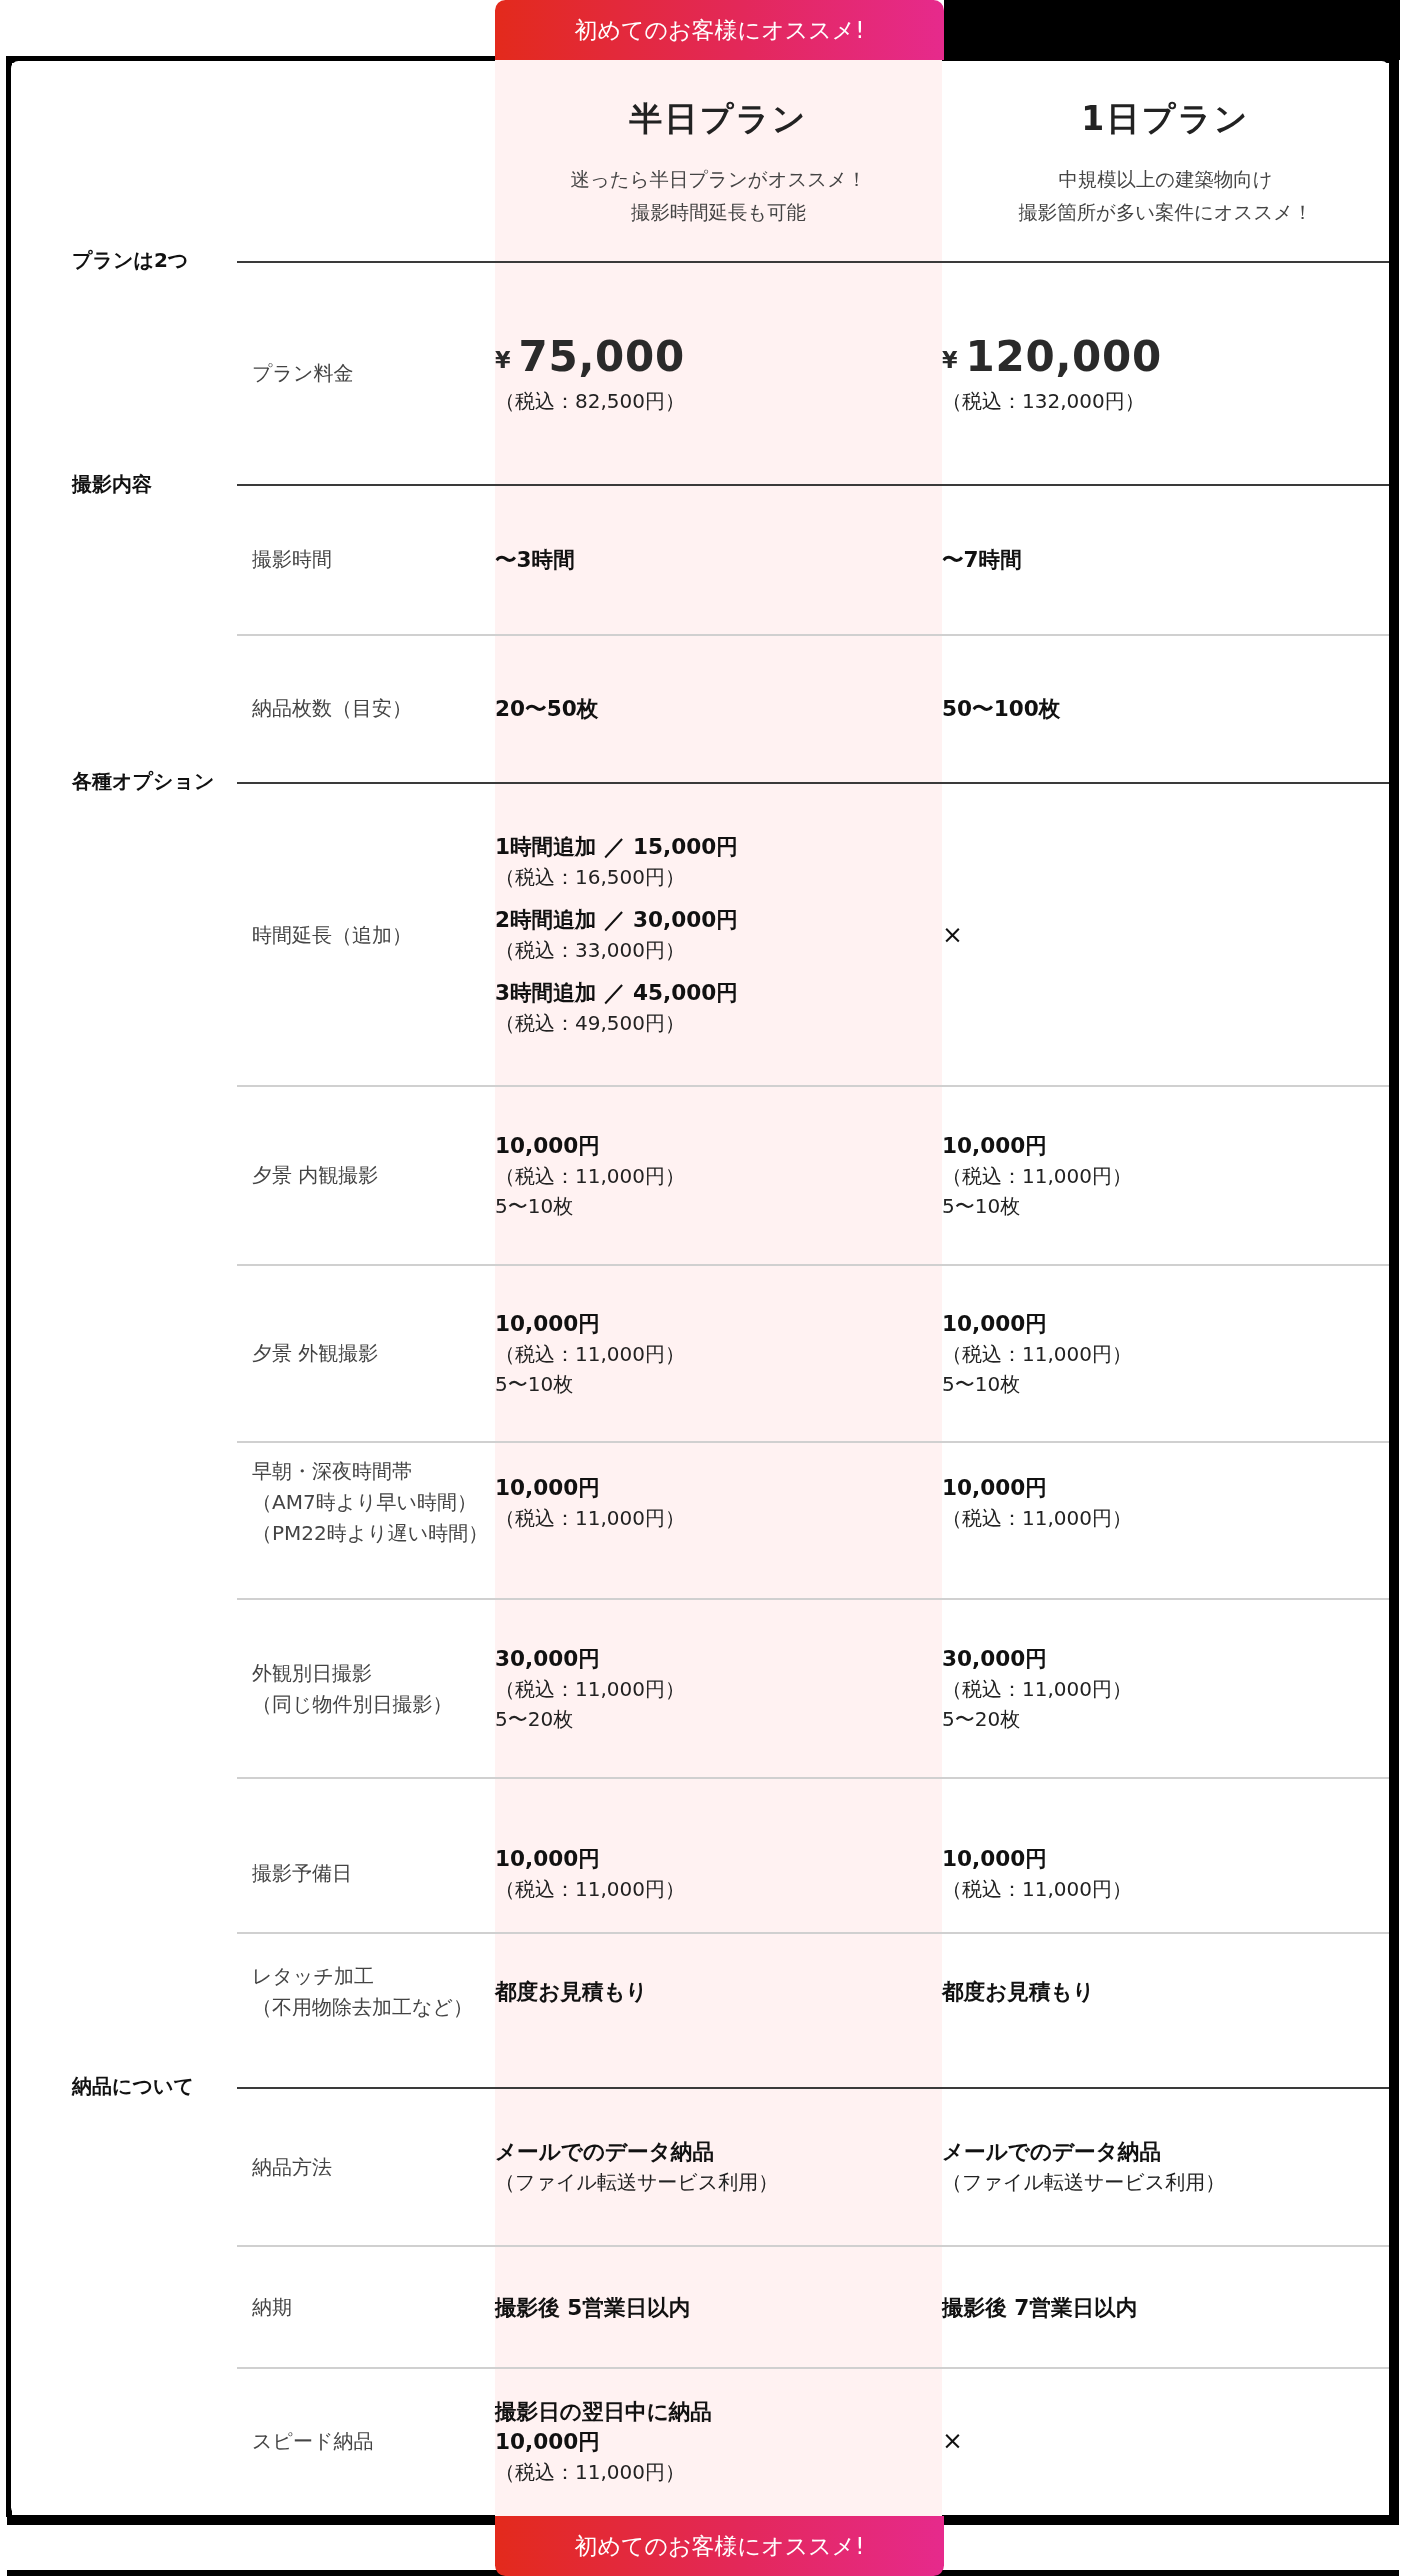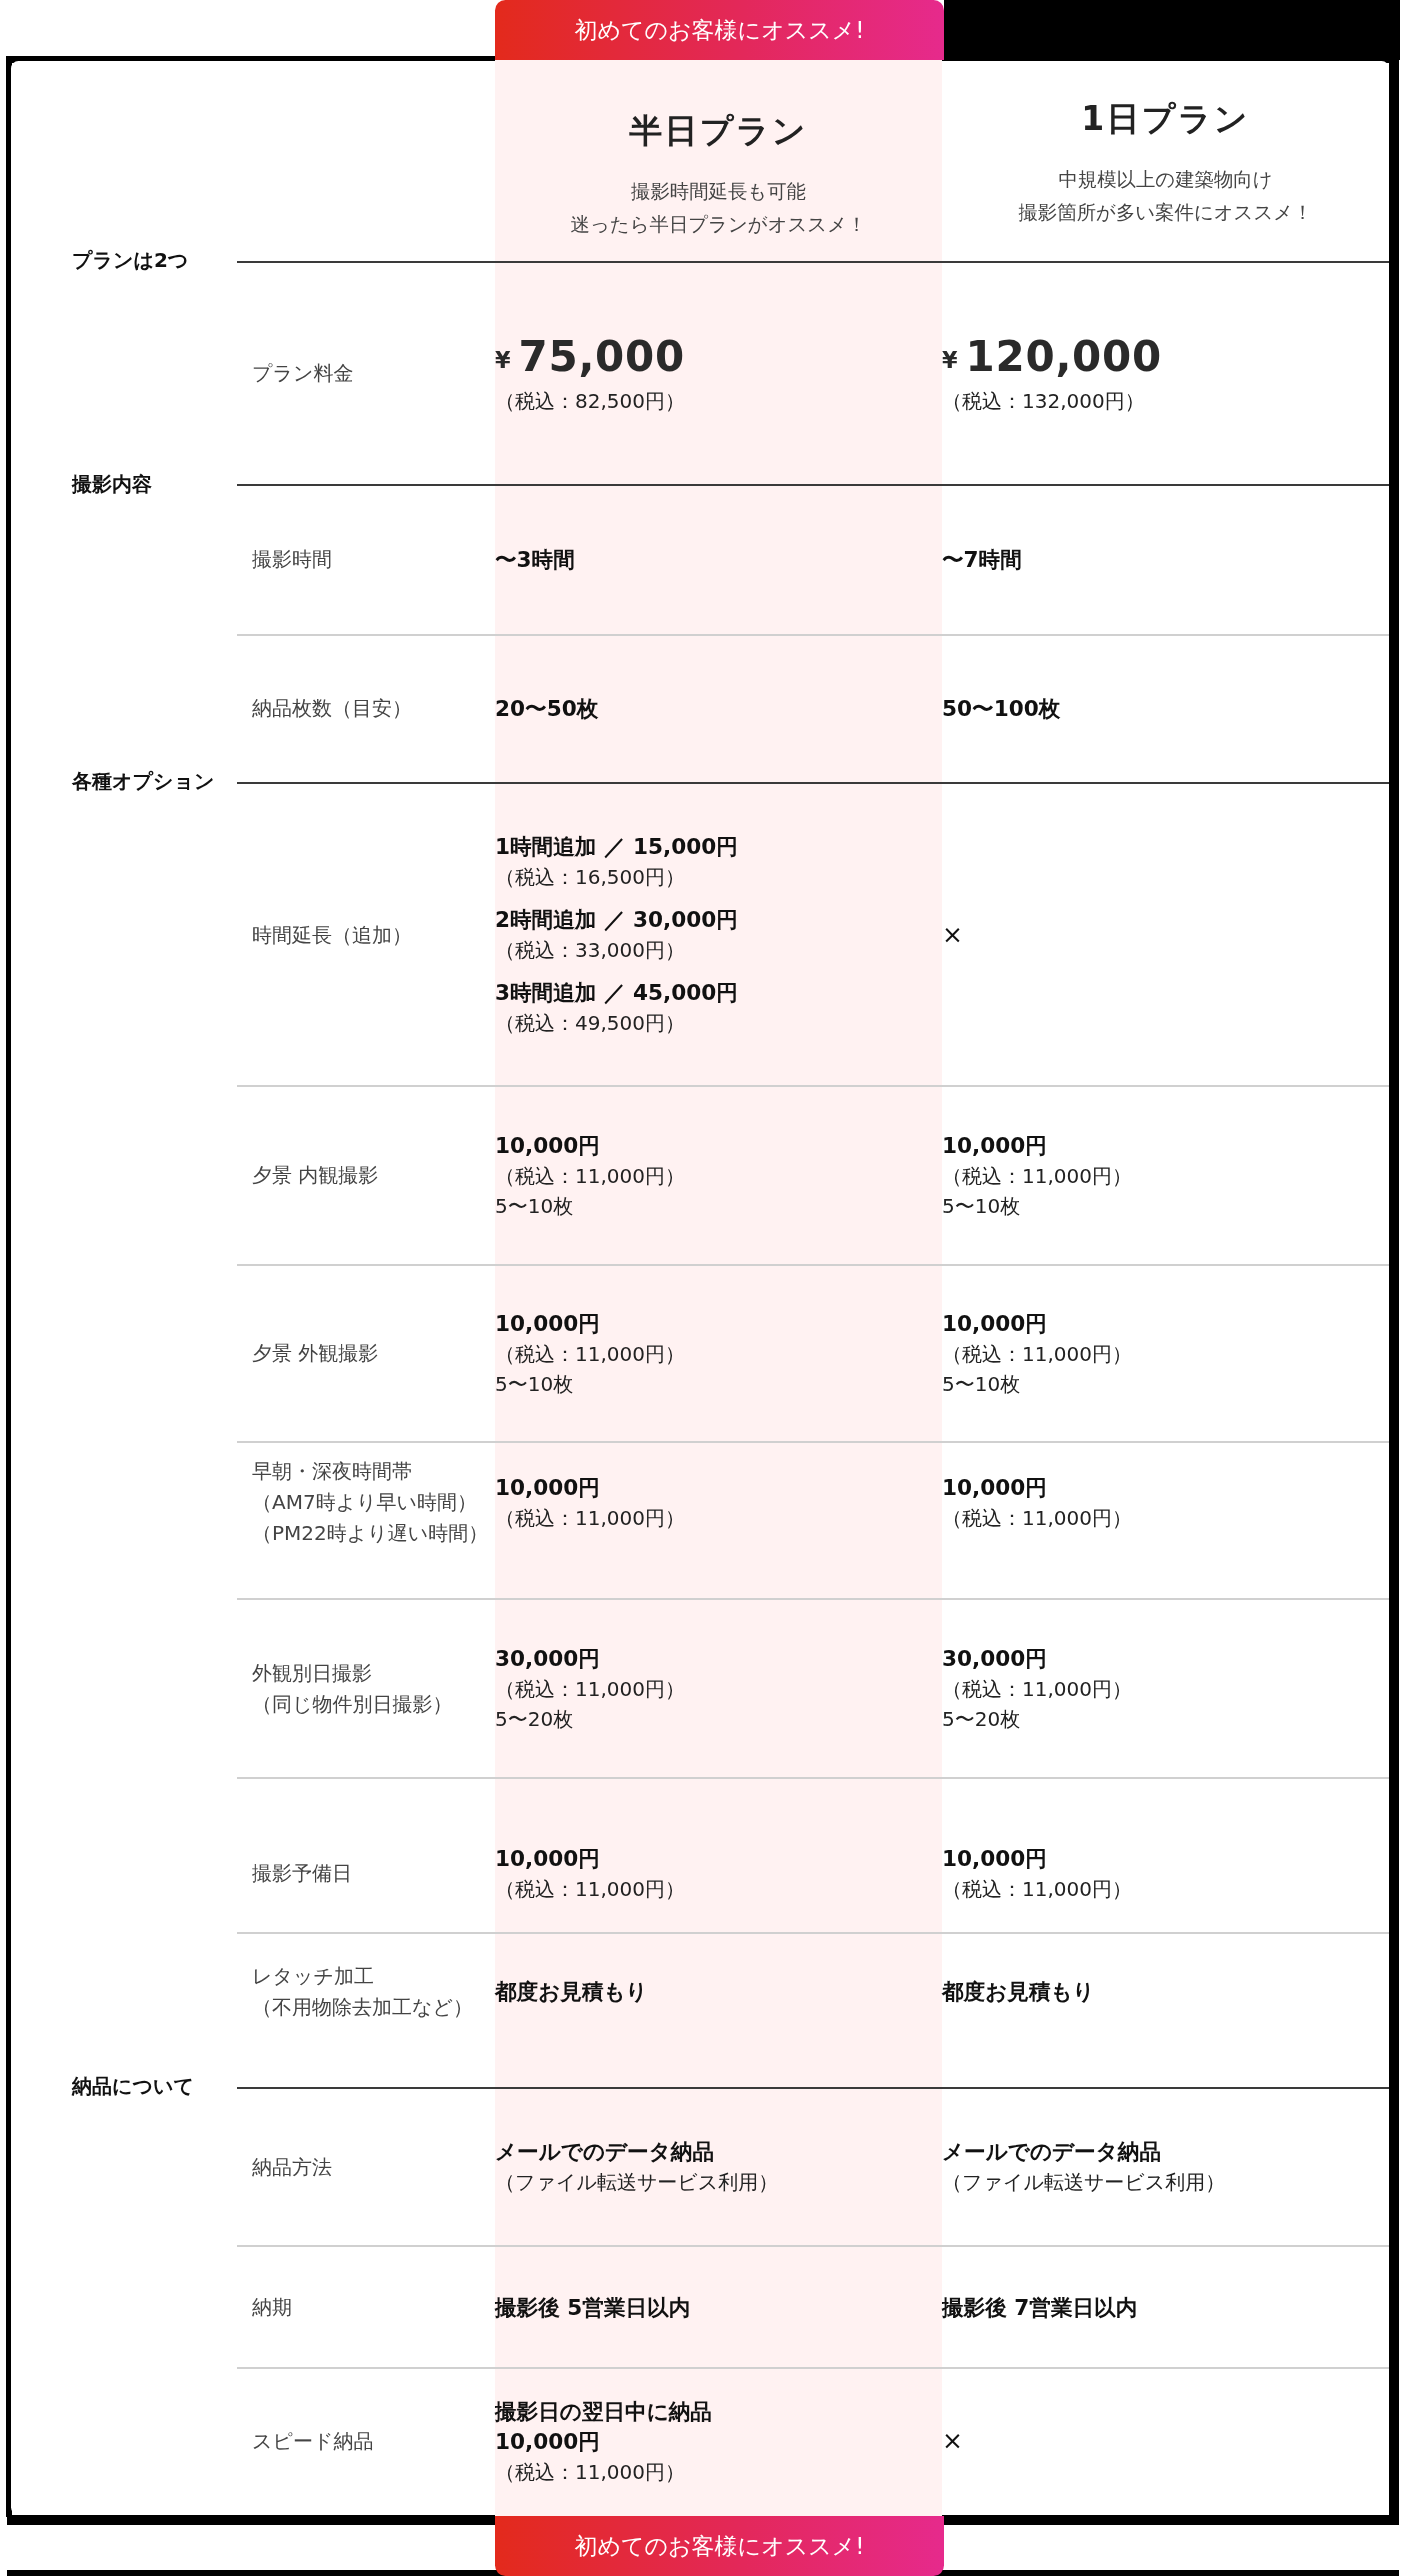--- a/index.html
+++ b/index.html
@@ -51,24 +51,24 @@
 <div class="card"></div>
 <div class="pink-col"></div>
 
 <div class="banner top">
     <span>初めてのお客様にオススメ!</span>
   </div>
 <div class="banner bottom">
     <span>初めてのお客様にオススメ!</span>
   </div>
 
-<div class="plan-head" style="left:495px;margin-top:12px;">
+<div class="plan-head" style="left:495px;">
   <div class="plan-title">半日プラン</div>
+  <div class="plan-desc">迷ったら半日プランがオススメ！</div>
   <div class="plan-desc">撮影時間延長も可能</div>
-  <div class="plan-desc">迷ったら半日プランがオススメ！</div>
 </div>
 <div class="plan-head" style="left:942px;">
   <div class="plan-title">1日プラン</div>
   <div class="plan-desc">中規模以上の建築物向け</div>
   <div class="plan-desc">撮影箇所が多い案件にオススメ！</div>
 </div>
 
 <div class="section-label" style="top:247px;">プランは2つ</div>
 <div class="divider-dark" style="top:261px;"></div>
 <div class="row" style="top:263px;height:221px;">

